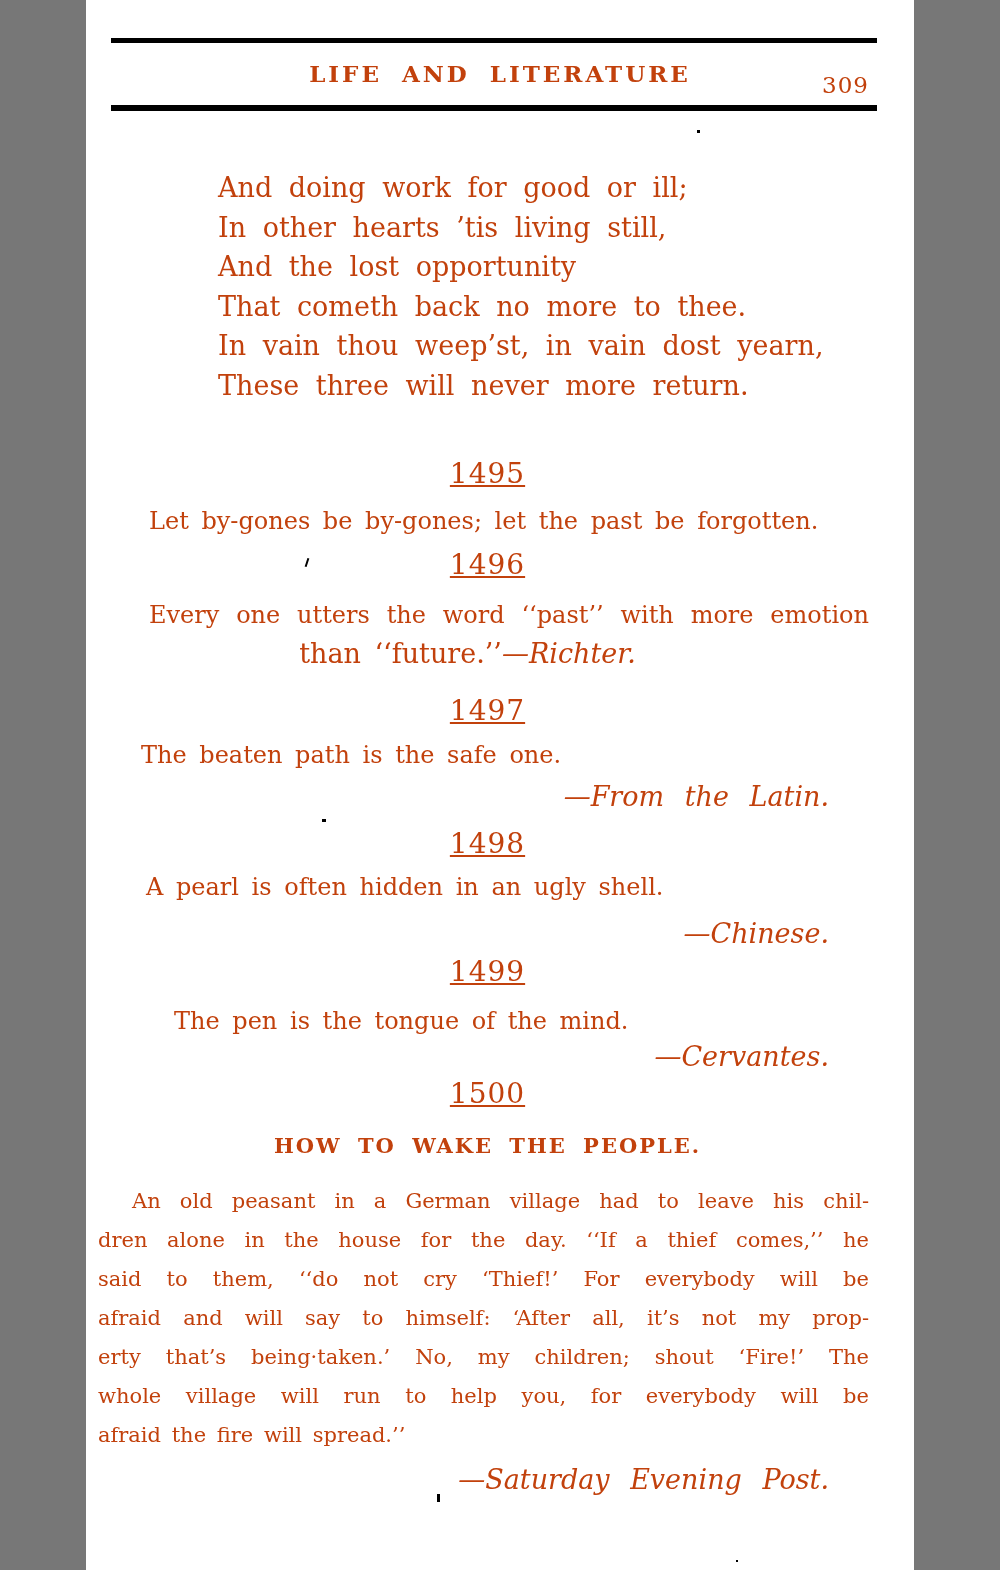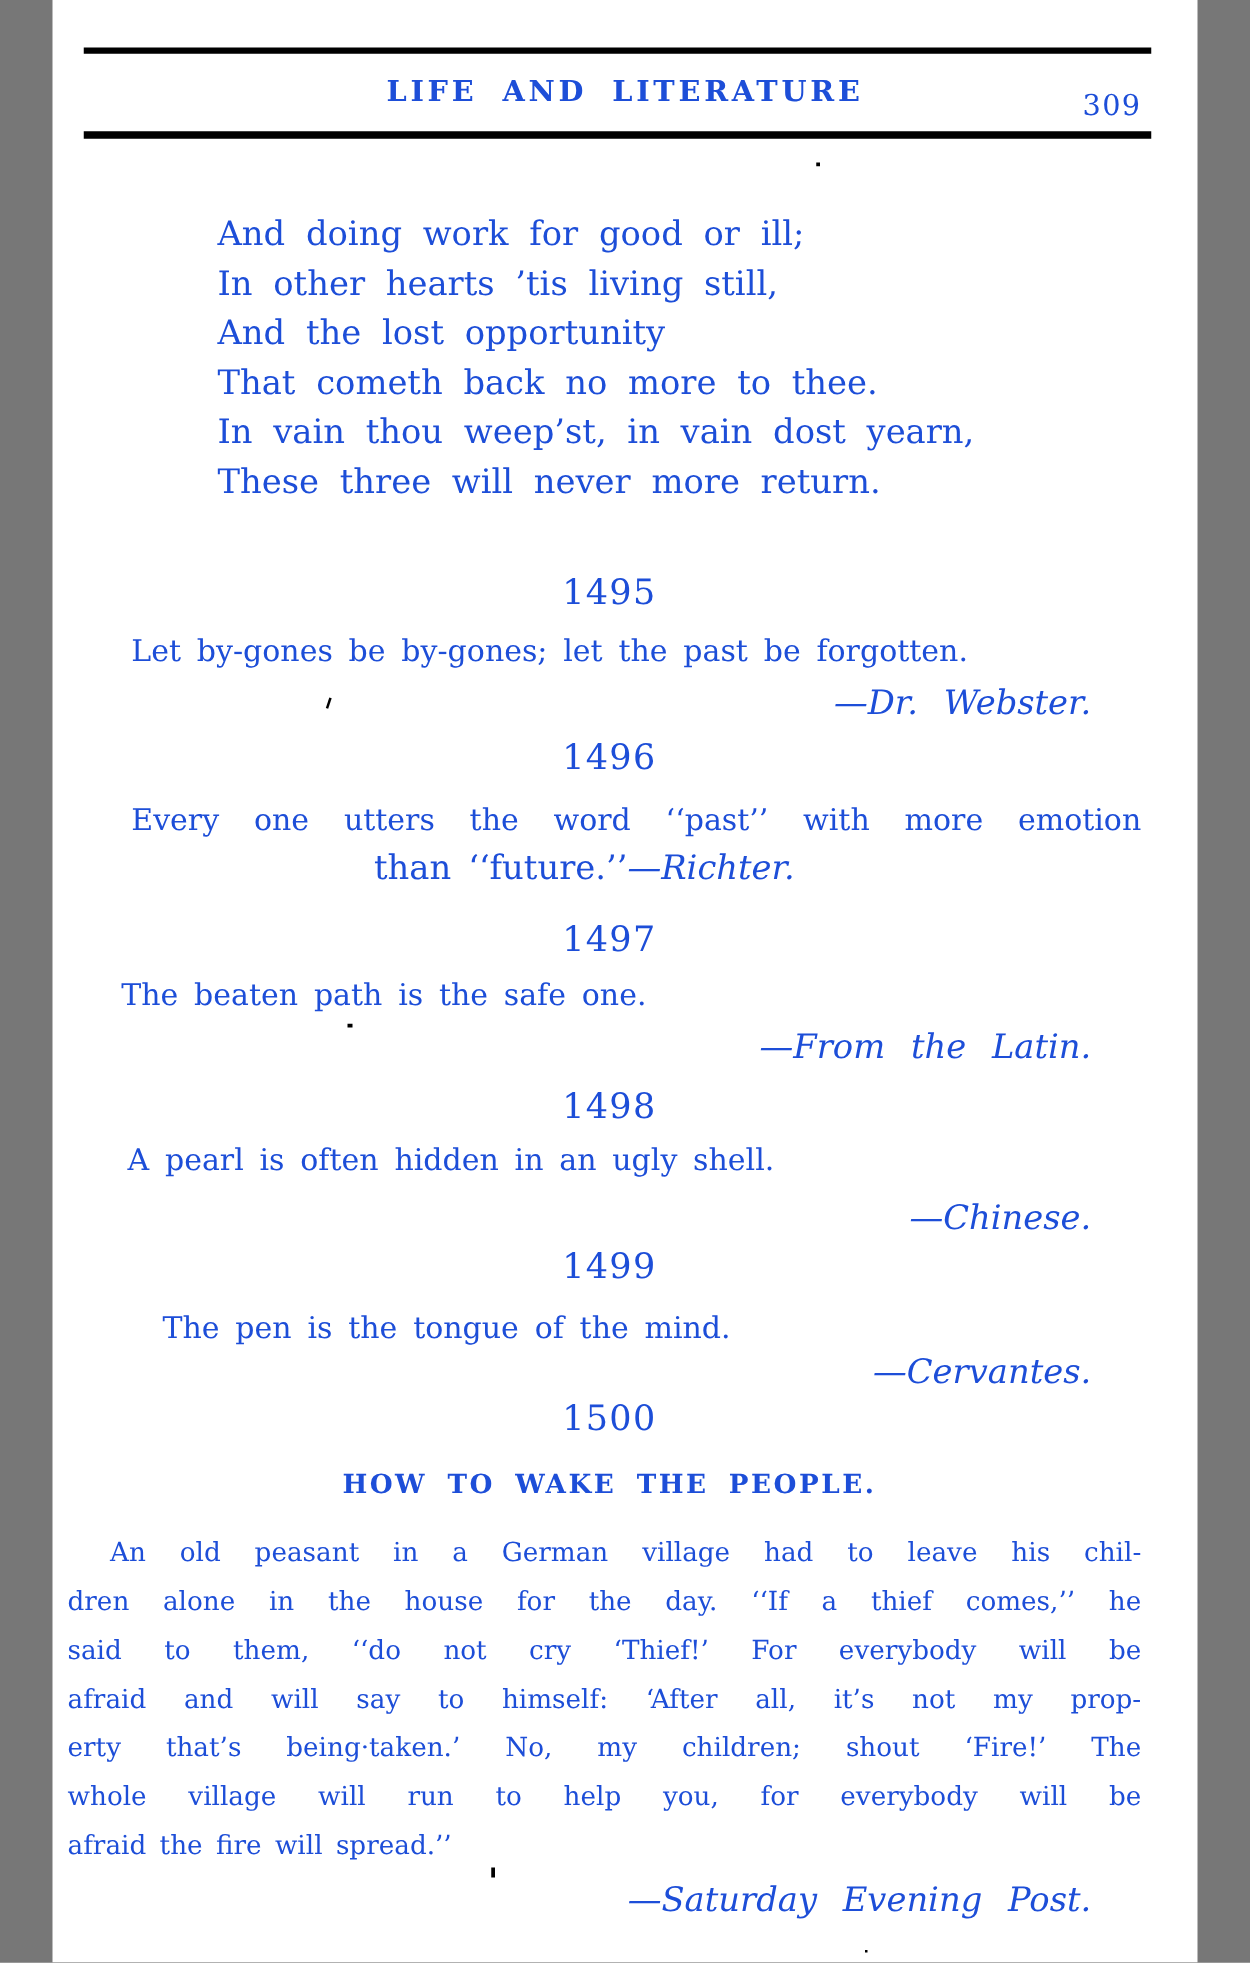--- a/index.html
+++ b/index.html
@@ -1,22 +1,22 @@
 <!DOCTYPE html>
 <html><head>
 <meta charset="utf-8">
 <style>
   html, body { margin: 0; padding: 0; background: #777; }
   .page {
     position: relative;
-    width: 916px;
+    width: 828px;
     height: 1570px;
     margin: 0 auto;
     background: #ffffff;
-    color: #1d4ed8;
+    color: #c2410c;
     font-family: "DejaVu Serif", "Liberation Serif", serif;
     overflow: hidden;
     box-sizing: border-box;
   }
   
   .rule-top {
     height: 5px; background: #000;
     margin: 38px 37px 0 25px;
   }
   .rule-bottom {
@@ -51,21 +51,21 @@
     font-size: 27px;
     line-height: 39.5px;
     word-spacing: 8px;
   }
   
   .num {
     font-size: 28px;
     line-height: 33px;
     text-align: center;
     letter-spacing: 1px;
-    margin-left: 20px; margin-right: 45px;
+    margin-left: 20px; margin-right: 45px; text-decoration: underline;
   }
   .qline {
     font-size: 24px;
     line-height: 33px;
     word-spacing: 5px;
     margin-left: 20px; margin-right: 45px;
   }
   .indent43 { text-indent: 43px; }
   .indent35 { text-indent: 35px; }
   .indent40 { text-indent: 40px; }
@@ -157,21 +157,20 @@
     <div>And doing work for good or ill;</div>
     <div>In other hearts ’tis living still,</div>
     <div>And the lost opportunity</div>
     <div>That cometh back no more to thee.</div>
     <div>In vain thou weep’st, in vain dost yearn,</div>
     <div>These three will never more return.</div>
   </div>
 
   <div class="num mt-num-1495">1495</div>
   <div class="qline indent43 mt-q-1495">Let by-gones be by-gones; let the past be forgotten.</div>
-  <div class="attr mt-a-1495">—Dr. Webster.</div>
 
   <div class="num mt-num-1496">1496</div>
   <div class="qline indent43 stretch mt-q-1496">Every one utters the word ‘‘past’’ with more emotion</div>
   <div class="inline-row mt-row-1496">
     <span class="left-part">than ‘‘future.’’</span>
     <span class="attr-inline">—Richter.</span>
   </div>
 
   <div class="num mt-num-1497">1497</div>
   <div class="qline indent35 mt-q-1497">The beaten path is the safe one.</div>

